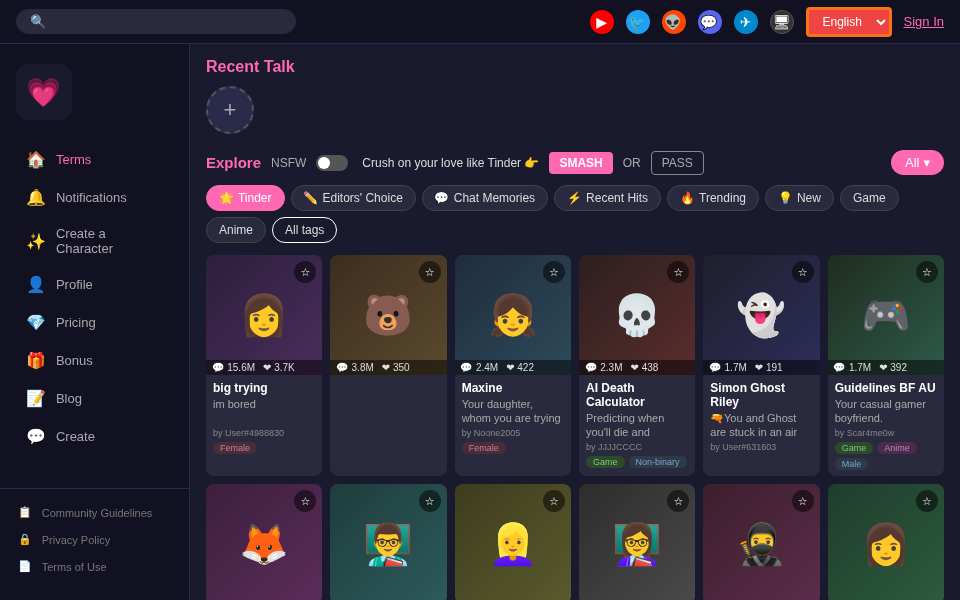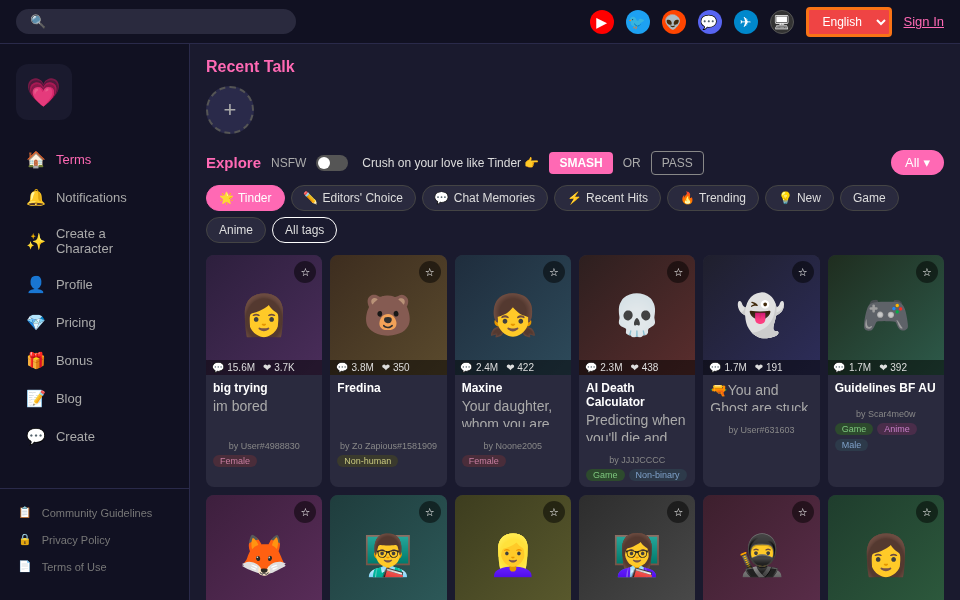--- a/index.html
+++ b/index.html
@@ -287,32 +287,31 @@
     .char-info {
       padding: 6px 7px;
     }
     .char-name {
       font-size: 12px;
       font-weight: bold;
       color: #fff;
       margin-bottom: 2px;
     }
     .char-desc {
-      font-size: 14px;
+      font-size: 11px;
       color: #aaa;
       line-height: 1.3;
       height: 30px;
       overflow: hidden;
     }
     .char-author {
       font-size: 9px;
       color: #888;
-      margin-top: 14px;
+      margin-top: 1px;
       margin-bottom: 4px;
-      text-align: center;
     }
     .char-tags {
       display: flex;
       gap: 4px;
       flex-wrap: wrap;
     }
     .char-tag {
       background: #3a3a5e;
       border-radius: 10px;
       padding: 1px 7px;
@@ -495,28 +494,20 @@
   </div>
         <div class="char-card">
     <div class="char-img-bg card-color-2">
       <span style="font-size:40px">🐻</span>
       <button class="star-btn">☆</button>
       <div class="stats-bar">
         <span>💬 3.8M</span>
         <span>❤ 350</span>
       </div>
     </div>
-    <div class="char-info">
-      <div class="char-name">Fredina</div>
-      <div class="char-desc"></div>
-      <div class="char-author">by Zo Zapious#1581909</div>
-      <div class="char-tags">
-              <span class="char-tag nonhuman">Non-human</span>
-            </div>
-    </div>
   </div>
         <div class="char-card">
     <div class="char-img-bg card-color-3">
       <span style="font-size:40px">👧</span>
       <button class="star-btn">☆</button>
       <div class="stats-bar">
         <span>💬 2.4M</span>
         <span>❤ 422</span>
       </div>
     </div>
@@ -551,36 +542,38 @@
         <div class="char-card">
     <div class="char-img-bg card-color-5">
       <span style="font-size:40px">👻</span>
       <button class="star-btn">☆</button>
       <div class="stats-bar">
         <span>💬 1.7M</span>
         <span>❤ 191</span>
       </div>
     </div>
     <div class="char-info">
+      <div class="char-name">Simon Ghost Riley</div>
       <div class="char-desc">🔫You and Ghost are stuck in an air vent</div>
       <div class="char-author">by User#631603</div>
 
     </div>
   </div>
         <div class="char-card">
     <div class="char-img-bg card-color-6">
       <span style="font-size:40px">🎮</span>
       <button class="star-btn">☆</button>
       <div class="stats-bar">
         <span>💬 1.7M</span>
         <span>❤ 392</span>
       </div>
     </div>
     <div class="char-info">
       <div class="char-name">Guidelines BF AU</div>
+      <div class="char-desc">Your casual gamer boyfriend.</div>
       <div class="char-author">by Scar4me0w</div>
       <div class="char-tags">
               <span class="char-tag game">Game</span>
               <span class="char-tag anime">Anime</span>
               <span class="char-tag male">Male</span>
             </div>
     </div>
   </div>
         <div class="char-card">
     <div class="char-img-bg card-color-7">

